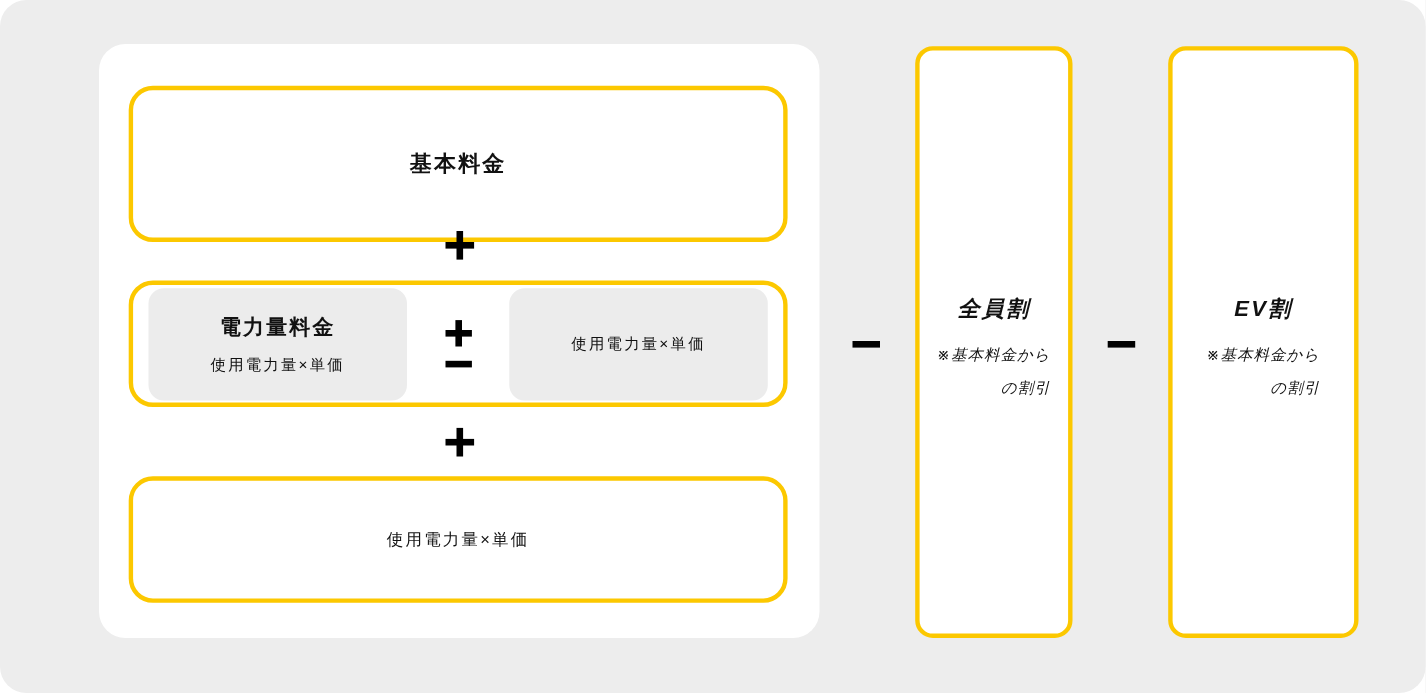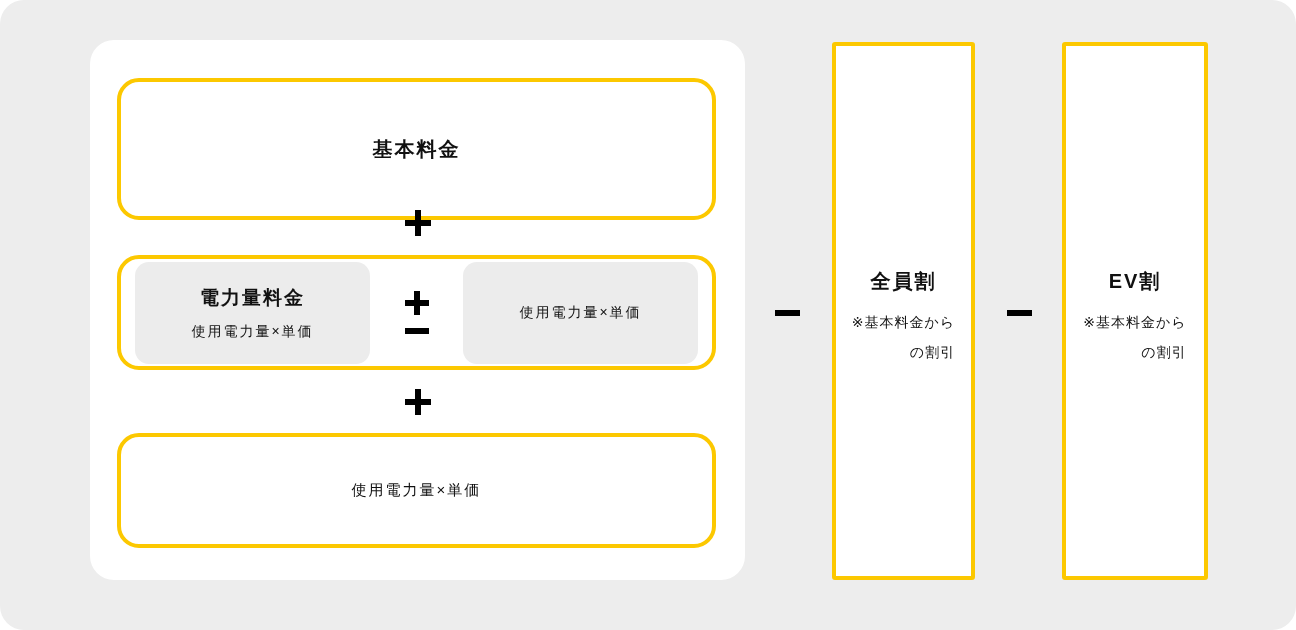--- a/index.html
+++ b/index.html
@@ -62,26 +62,27 @@
   }
   .plus.sm{width:24px;height:24px;}
   .plus.sm::before{top:9px;width:24px;}
   .plus.sm::after{left:9px;height:24px;}
   .minus.sm{width:24px;}
   .minus.big1{position:absolute;left:775px;top:310px;width:25px;}
   .minus.big2{position:absolute;left:1007px;top:310px;width:25px;}
   
   .tallbox{
     position:absolute;top:42px;height:538px;
-    background:#ffffff;border:4px solid var(--yellow);border-radius:3px;
+    background:#ffffff;border:4px solid var(--yellow);border-radius:16px;
     display:flex;flex-direction:column;align-items:center;justify-content:center;
     padding-top:14px;
+    font-style:italic;
   }
   .t1{left:832px;width:143px;}
-  .t2{left:1062px;width:146px;}
+  .t2{left:1062px;width:173px;}
   .tallbox .title{margin-bottom:14px;}
   .note{
     font-size:14px;line-height:30px;letter-spacing:1px;
     text-align:right;font-weight:400;
   }
 </style>
 </head>
 <body>
 
 <div class="canvas">

